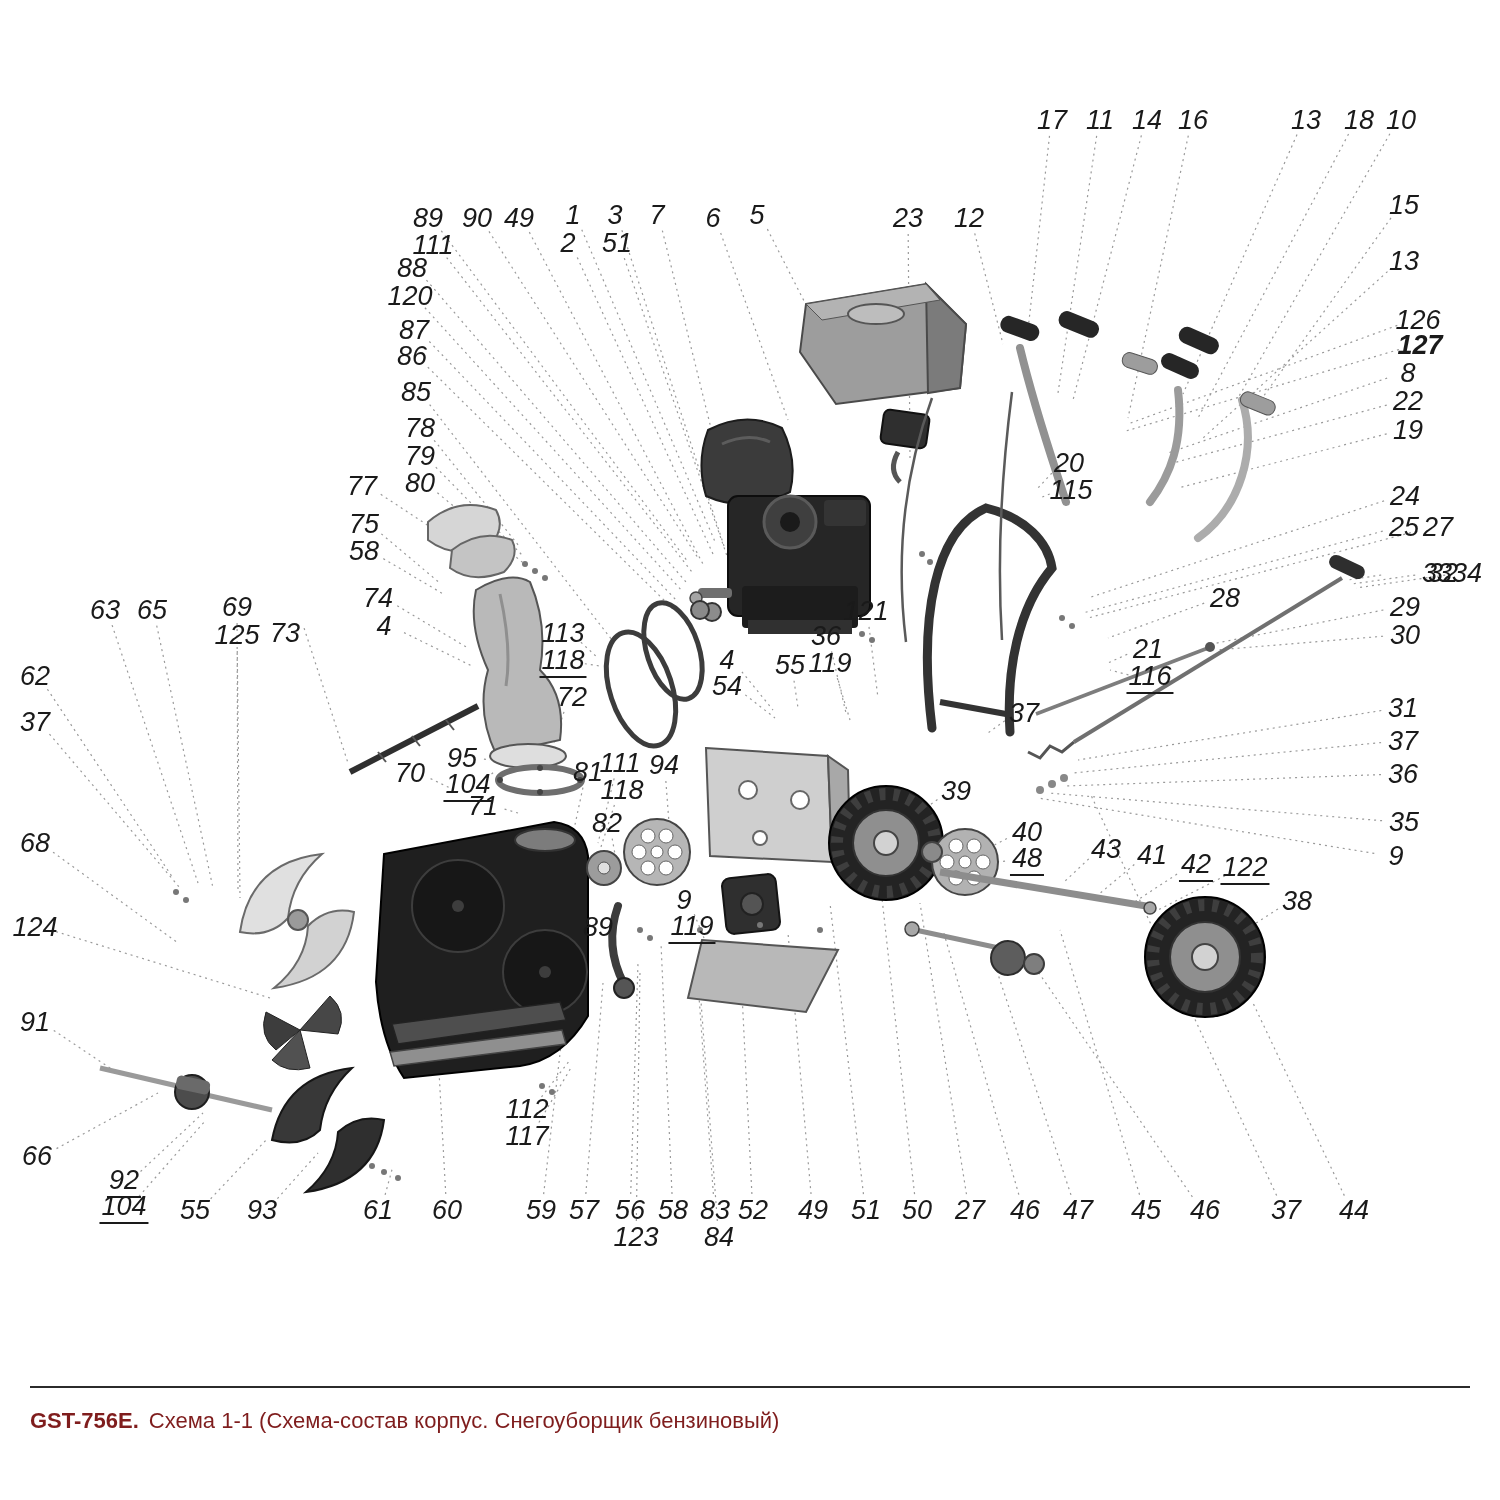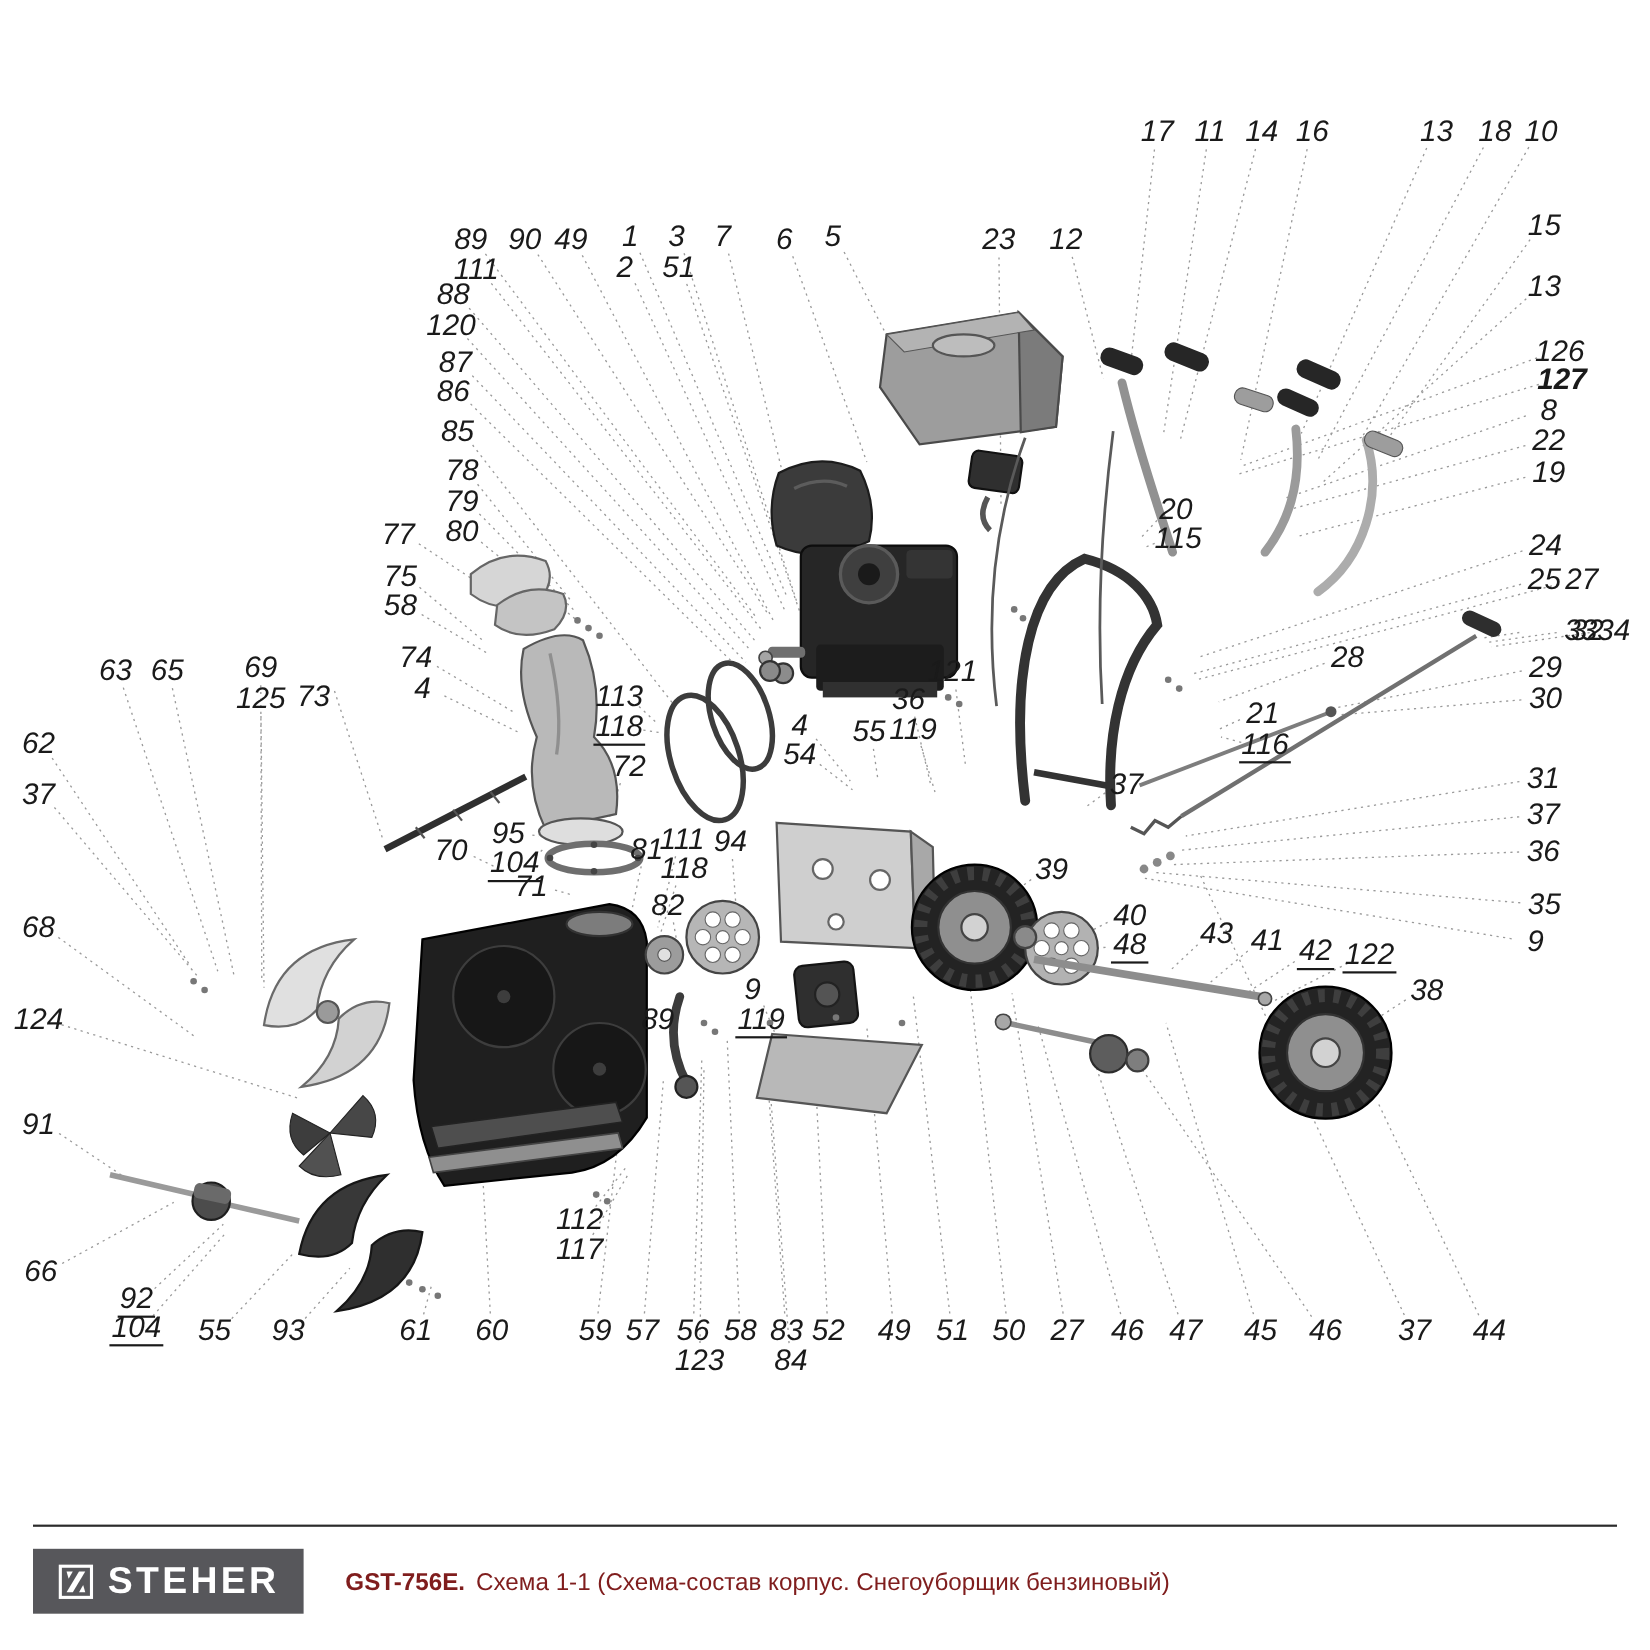--- a/index.html
+++ b/index.html
@@ -505,27 +505,18 @@
       <div class="part-label" style="left: 970px; top: 1210px;">27</div>
       <div class="part-label" style="left: 1025px; top: 1210px;">46</div>
       <div class="part-label" style="left: 1078px; top: 1210px;">47</div>
       <div class="part-label" style="left: 1146px; top: 1210px;">45</div>
       <div class="part-label" style="left: 1205px; top: 1210px;">46</div>
       <div class="part-label" style="left: 1286px; top: 1210px;">37</div>
       <div class="part-label" style="left: 1354px; top: 1210px;">44</div>
     </div>
 
   <div class="footer">
-    <div class="logo">
-      <svg class="logo-icon" viewBox="0 0 36 36">
-        <rect x="3" y="3" width="30" height="30" fill="none" stroke="#ffffff" stroke-width="3"></rect>
-        <polygon points="9,28 21,8 27,8 15,28" fill="#ffffff"></polygon>
-        <polygon points="9,8 15,8 11,15" fill="#ffffff"></polygon>
-        <polygon points="27,28 21,28 25,21" fill="#ffffff"></polygon>
-      </svg>
-      <span>STEHER</span>
-    </div>
     <div class="caption">
       <span class="model">GST-756E.</span><span class="subtitle">Схема 1-1 (Схема-состав корпус. Снегоуборщик бензиновый)</span>
     </div>
   </div>
 
 </div>
 
 </body></html>

